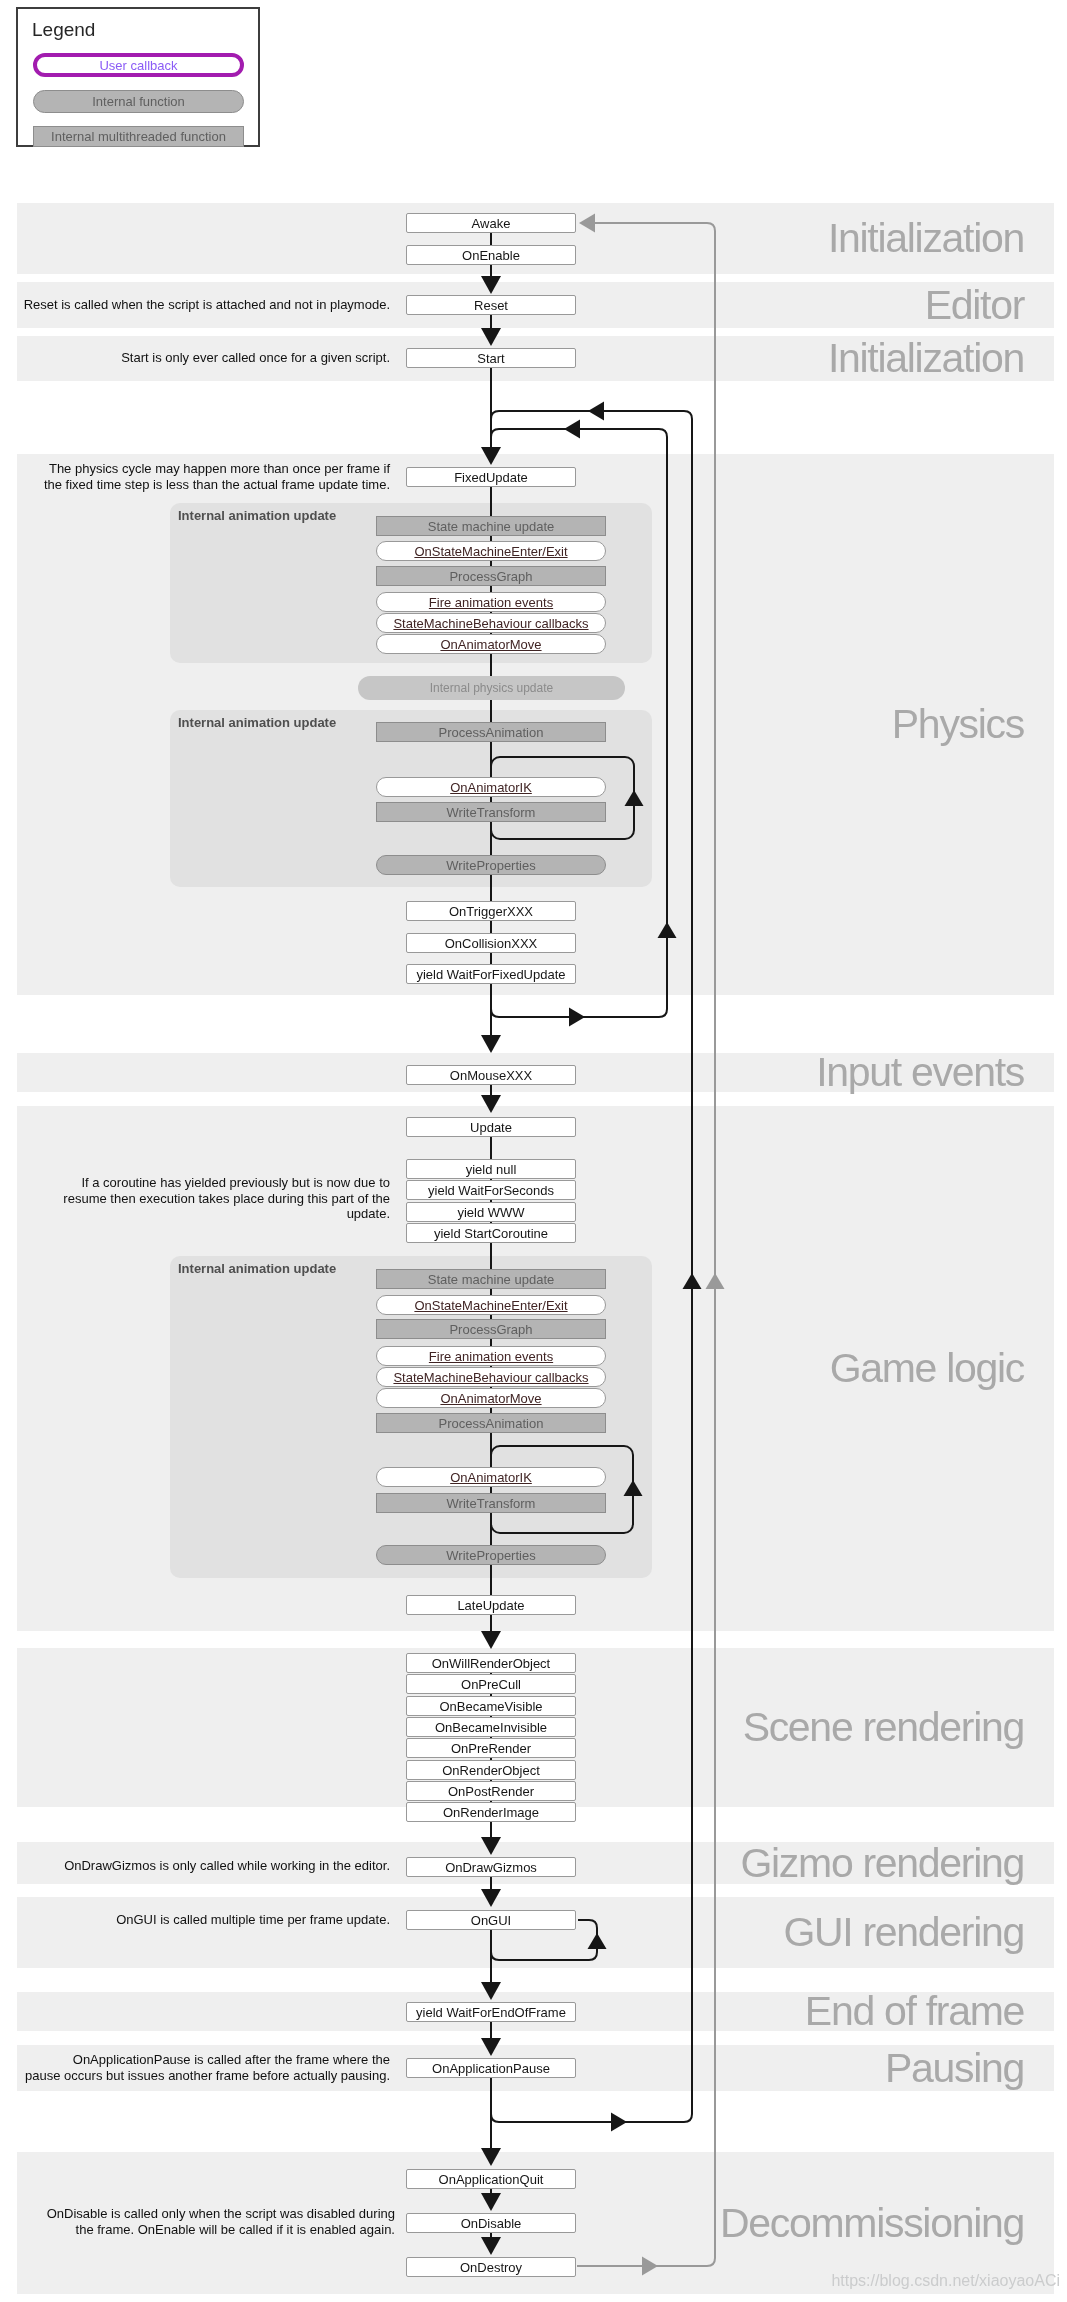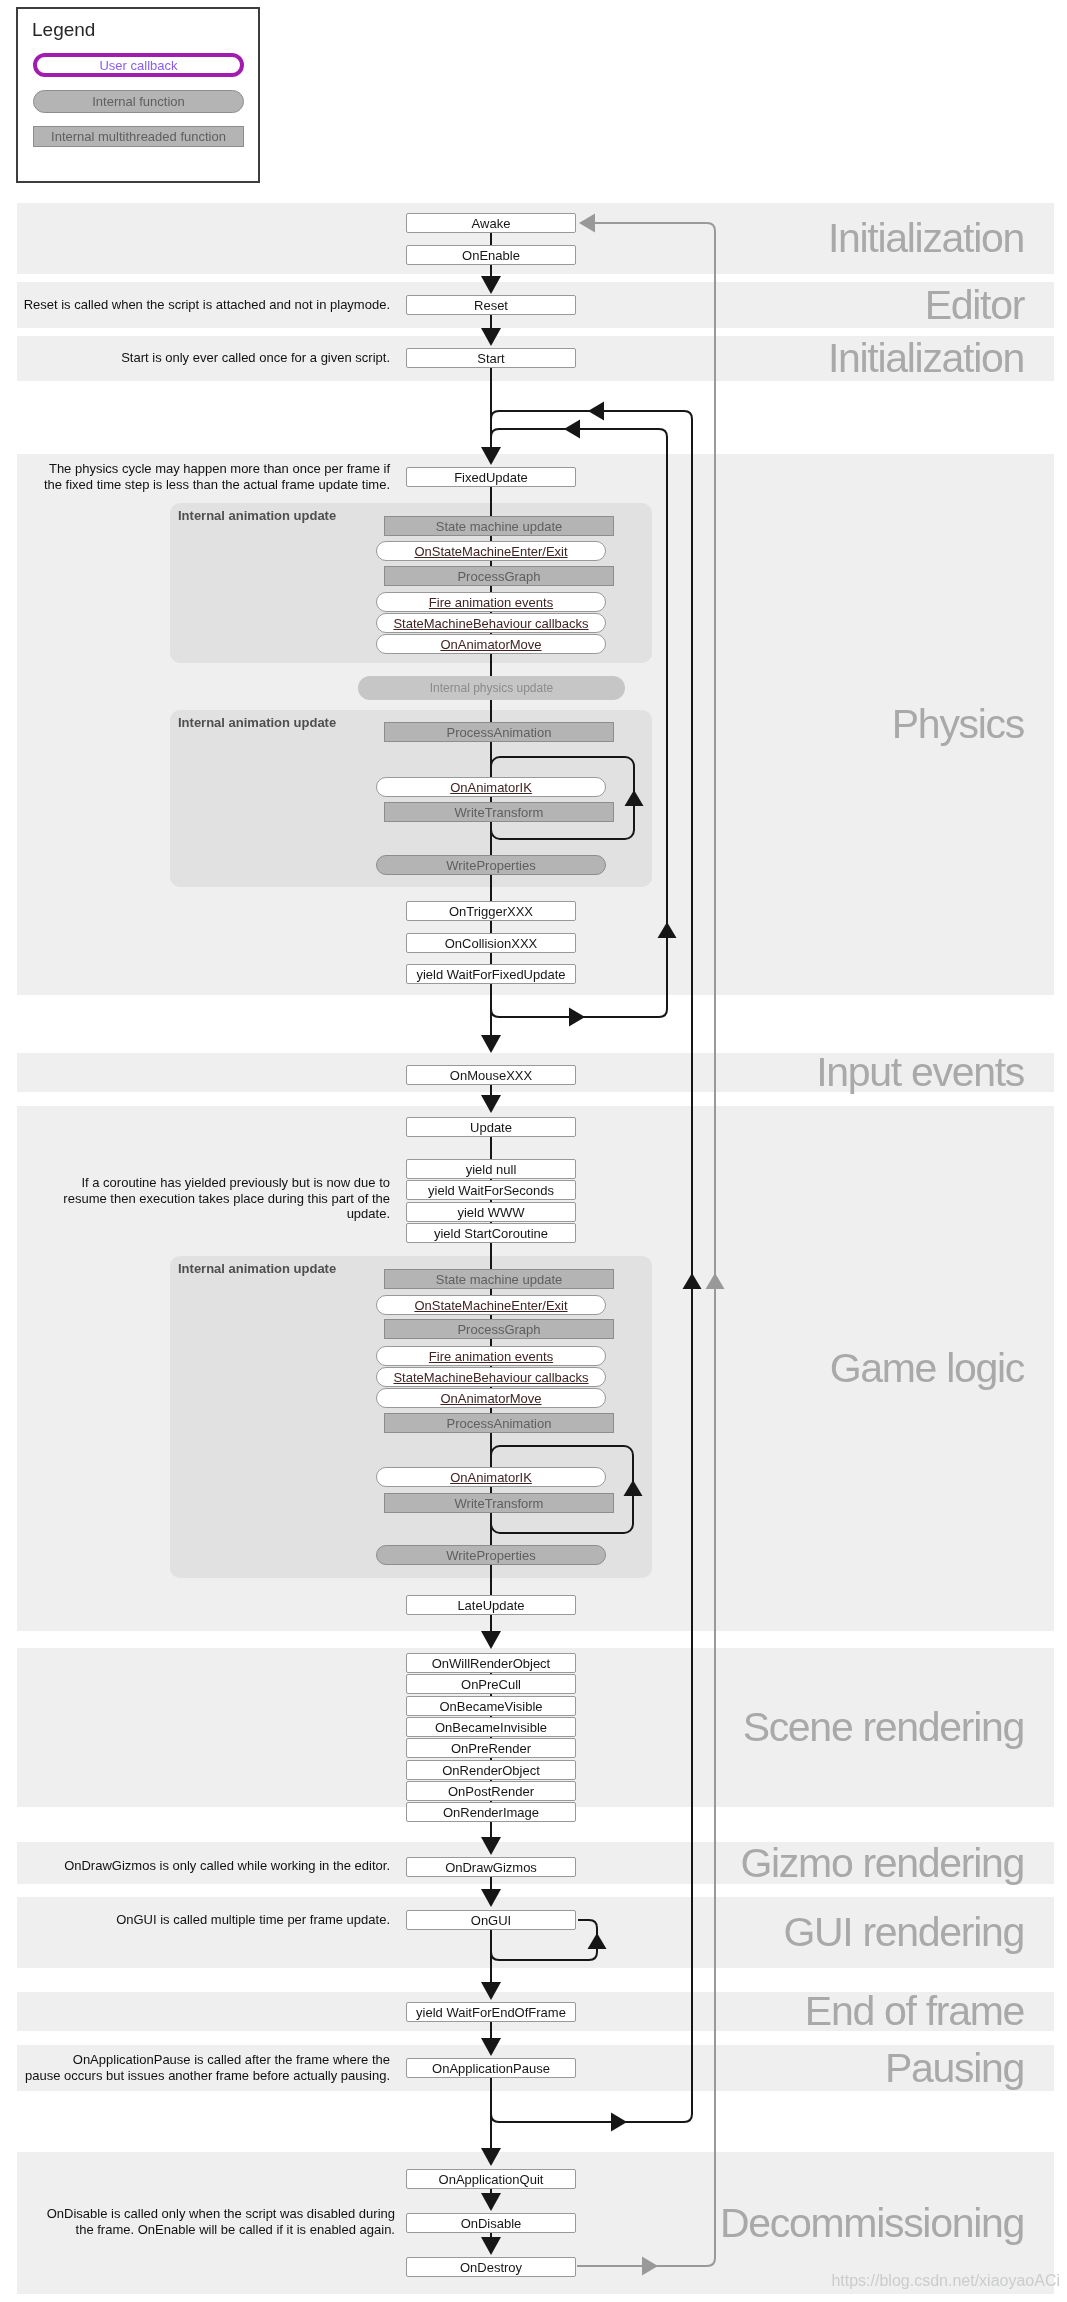--- a/index.html
+++ b/index.html
@@ -11,31 +11,31 @@
           padding-right:30px; box-sizing:border-box; }
   .band-label { font-size:41px; color:#a9a9a9; white-space:nowrap; letter-spacing:-1.3px; }
 
   .ibox { position:absolute; left:170px; width:482px; background:#e1e1e1; border-radius:10px; }
   .ibox-label { position:absolute; left:8px; top:5px; font-size:13px; font-weight:bold; color:#4f4f4f; white-space:nowrap; }
 
   .node { position:absolute; box-sizing:border-box; display:flex; align-items:center;
           justify-content:center; font-size:13px; white-space:nowrap; height:20px; }
   .npill { left:406px; width:170px; border:1px solid #999999; border-radius:2px; background:#ffffff; color:#161616; }
   .ipill { left:376px; width:230px; border:1px solid #999999; border-radius:10px; background:#ffffff; color:#402424;text-decoration:underline; }
-  .grect { left:376px; width:230px; border:1px solid #8d8d8d; background:#b4b4b4; color:#5f5f5f;margin-left:8px; }
+  .grect { left:376px; width:230px; border:1px solid #8d8d8d; background:#b4b4b4; color:#5f5f5f; }
   .gpill { left:376px; width:230px; border:1px solid #8d8d8d; border-radius:10px; background:#b4b4b4; color:#5f5f5f; }
   .iphys { position:absolute; left:358px; top:676px; width:267px; height:24px; border-radius:12px;
            background:#c6c6c6; color:#8b8b8b; font-size:12px; display:flex; align-items:center;
            justify-content:center; white-space:nowrap; }
 
   .note { position:absolute; right:677px; text-align:right; font-size:13px; line-height:15.5px; color:#111111; white-space:nowrap; }
 
   .wires { position:absolute; left:0; top:0; }
 
-  .legend { position:absolute; left:16px; top:7px; width:244px; height:176px; background:#ffffff;
+  .legend { position:absolute; left:16px; top:7px; width:244px; height:140px; background:#ffffff;
             border:2px solid #3d3d3d; box-sizing:border-box; }
   .legend-title { position:absolute; left:14px; top:10px; font-size:19px; color:#262626; }
   .legend-item { position:absolute; left:15px; width:211px; box-sizing:border-box; display:flex;
                  align-items:center; justify-content:center; font-size:13px; white-space:nowrap; }
   .leg-user  { top:44px; height:24px; border:4px solid #a21caf; border-radius:12px; background:#ffffff; color:#8b5cf6; }
   .leg-int   { top:81px; height:23px; border:1px solid #8d8d8d; border-radius:12px; background:#b4b4b4; color:#5f5f5f; }
   .leg-multi { top:117px; height:21px; border:1px solid #8d8d8d; background:#b4b4b4; color:#5f5f5f; }
 
   .watermark { position:absolute; right:7px; top:2272px; font-size:16px; color:#cbcccd; }
 </style>

